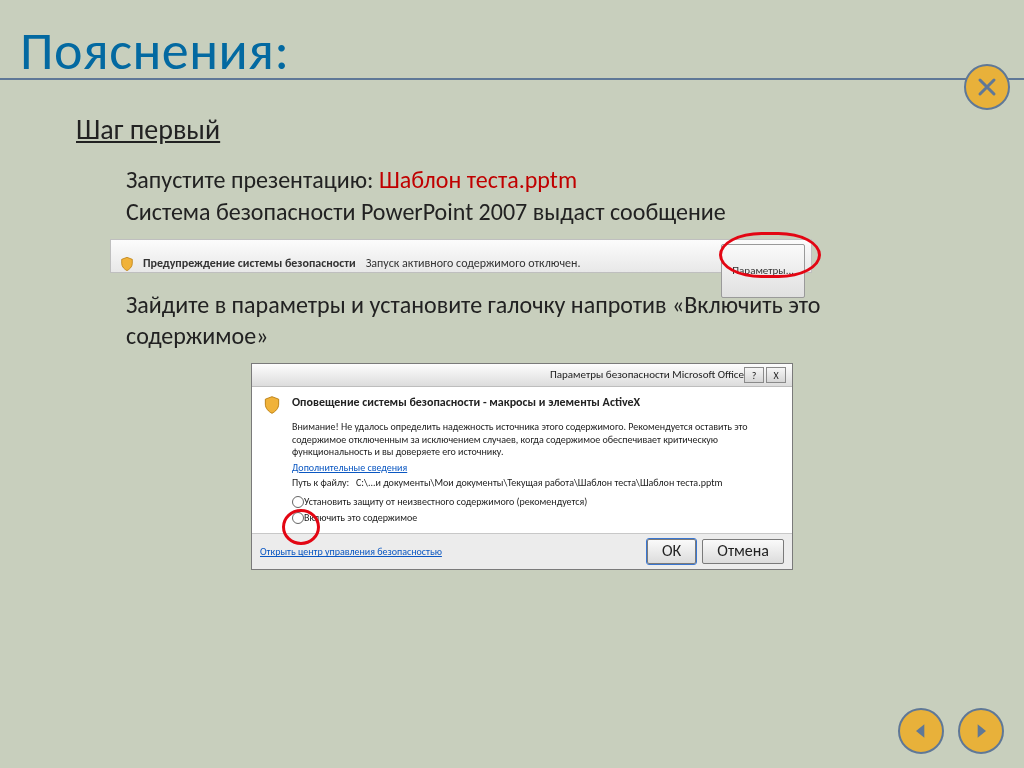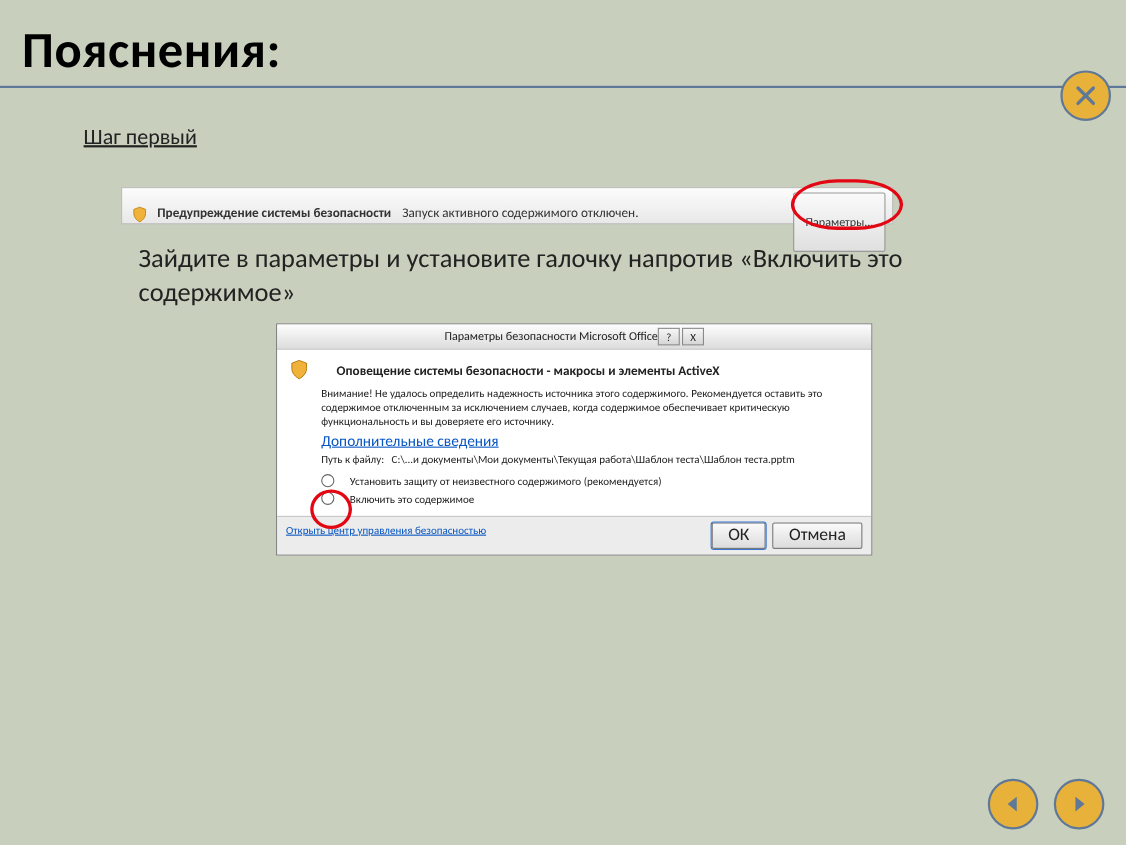--- a/index.html
+++ b/index.html
@@ -1,48 +1,48 @@
 <!DOCTYPE html>
 <html><head>
 <meta charset="utf-8">
 <style>
 html,body{margin:0;padding:0}
 body{width:1024px;height:768px;background:#c8cfbd;font-family:Calibri,Arial,sans-serif;position:relative;overflow:hidden}
 .head-rule{position:absolute;left:0;right:0;top:78px;height:0;border-top:2px solid #5f7897}
-.title{position:absolute;left:20px;top:18px;font-size:46px;font-weight:700;color:#000000;letter-spacing:.5px}
+.title{position:absolute;left:20px;top:18px;font-size:54px;font-weight:400;color:#0369a1;letter-spacing:.5px}
 .close-btn{position:absolute;right:14px;top:64px;width:42px;height:42px;border-radius:50%;background:#e8b13a;border:2px solid #5f7897;display:flex;align-items:center;justify-content:center;color:#5f7897;cursor:pointer}
 .close-btn svg{width:24px;height:24px}
 .content{position:absolute;left:76px;right:60px;top:112px;font-size:24px;color:#222;line-height:1.3}
-.step-h{font-size:20px;text-decoration:underline;margin-bottom:32px}
+.step-h{font-size:28px;text-decoration:underline;margin-bottom:16px}
 .p1{margin-left:50px;margin-bottom:6px}
 .red{color:#c00000}
 .bar{margin:12px 0 16px 34px;height:32px;width:700px;background:linear-gradient(#fcfcfc,#e8e8e8);border:1px solid #bfbfbf;display:flex;align-items:flex-end;font-size:12px;color:#333;position:relative}
 .bar .shield{width:16px;height:16px;margin:0 8px;display:inline-flex;align-items:center;justify-content:center}
 .bar b{font-weight:700;margin-right:10px}
 .bar .btn{position:absolute;right:6px;top:4px;height:20px;padding:16px 10px;border:1px solid #9a9a9a;background:linear-gradient(#fafafa,#e0e0e0);border-radius:2px;font-size:11px;line-height:20px}
 .bar .ring{position:absolute;right:-10px;top:-8px;width:96px;height:40px;border:3px solid #e30613;border-radius:50%/60%;pointer-events:none}
 .p2{margin:6px 0 12px 50px}
 .dlg{margin-left:175px;width:540px;border:1px solid #7a7a7a;font-size:11px;color:#222;background:#ececec}
-.dlg-ttl{height:22px;background:linear-gradient(#fdfdfd,#dcdcdc);border-bottom:1px solid #bdbdbd;display:flex;align-items:center;padding:0 6px;justify-content:center}
+.dlg-ttl{height:22px;background:linear-gradient(#fdfdfd,#dcdcdc);border-bottom:1px solid #bdbdbd;display:flex;align-items:center;padding:0 6px;justify-content:flex-end}
 .dlg-ttl .t{display:flex;align-items:center;gap:4px}
 .dlg-ttl .win{display:flex;gap:2px}
 .dlg-ttl .wb{width:18px;height:14px;border:1px solid #8a8a8a;background:linear-gradient(#f6f6f6,#d6d6d6);font-size:10px;display:flex;align-items:center;justify-content:center}
 .dlg-body{background:#fff;padding:8px 10px 6px}
-.dlg-hd{display:flex;align-items:flex-end;gap:24px;margin-bottom:6px}
+.dlg-hd{display:flex;align-items:flex-start;gap:10px;margin-bottom:6px}
 .dlg-hd b{font-size:12px}
 .sec{padding:0 2px 0 30px}
 .sec h4{margin:4px 0 2px;font-size:11px}
 .sec p{margin:2px 0;font-size:10px;line-height:1.25}
 .sec .bold{font-weight:400}
-.sec a{color:#0a57c2;font-size:14px}
+.sec a{color:#0a57c2;font-size:10px}
 .radios{margin:6px 0 0 0;position:relative}
-.radio{display:flex;align-items:center;gap:14px;font-size:10px;margin:3px 0}
+.radio{display:flex;align-items:center;gap:0;font-size:10px;margin:3px 0}
 .radio .dot{width:10px;height:10px;border:1px solid #666;border-radius:50%;display:inline-block}
 .ring2{position:absolute;left:-10px;top:14px;width:32px;height:30px;border:3px solid #e30613;border-radius:50%;pointer-events:none}
-.dlg-foot{background:#ececec;border-top:1px solid #c8c8c8;padding:5px 8px;display:flex;align-items:flex-start;justify-content:space-between}
+.dlg-foot{background:#ececec;border-top:1px solid #c8c8c8;padding:5px 8px;display:flex;align-items:center;justify-content:space-between}
 .dlg-foot a{color:#0a57c2;text-decoration:underline;font-size:10px}
 .dlg-foot .btns{display:flex;gap:6px}
 .dlg-foot .b{padding:1px 14px;border:1px solid #7a7a7a;background:linear-gradient(#fafafa,#dcdcdc);font-size:16px;border-radius:2px}
 .dlg-foot .b.ok{outline:1px solid #3a76d0}
 .shield-ico{width:20px;height:20px}
 .nav{position:absolute;right:20px;bottom:14px;display:flex;gap:14px}
 .nav .nb{width:42px;height:42px;border-radius:50%;background:#e8b13a;border:2px solid #5f7897;display:flex;align-items:center;justify-content:center;color:#5f7897;cursor:pointer}
 .nav .nb svg{width:20px;height:20px}
 </style>
 </head>
@@ -52,20 +52,24 @@
 <div class="head-rule"></div>
 
 <div class="close-btn">
   <svg viewBox="0 0 24 24">
       <path d="M5 5 L19 19 M19 5 L5 19" stroke="currentColor" stroke-width="3" fill="none" stroke-linecap="round"></path>
     </svg>
 </div>
 
 <div class="content">
   <div class="step-h">Шаг первый</div>
+  <div class="p1">
+    <span>Запустите презентацию: </span><span class="red">Шаблон теста.pptm</span><br>
+    <span>Система безопасности PowerPoint 2007 выдаст сообщение</span>
+  </div>
 
   <div class="bar">
     <span class="shield">
       <svg viewBox="0 0 24 24" class="shield-ico">
           <path d="M12 2 L20 5 V11 C20 16 16 20 12 22 C8 20 4 16 4 11 V5 Z" fill="#f0b23a" stroke="#b37400" stroke-width="1"></path>
         </svg>
     </span>
     <b>Предупреждение системы безопасности</b>
     <span>Запуск активного содержимого отключен.</span>
     <div class="btn">Параметры...</div>

